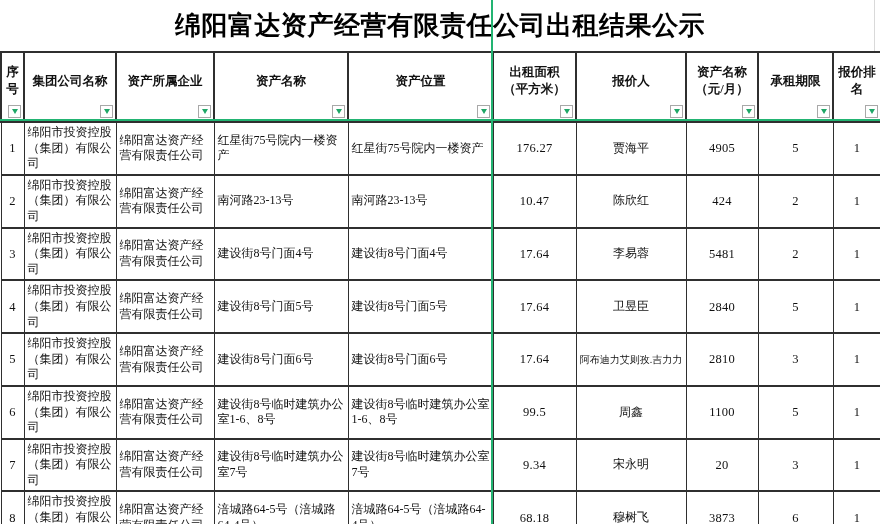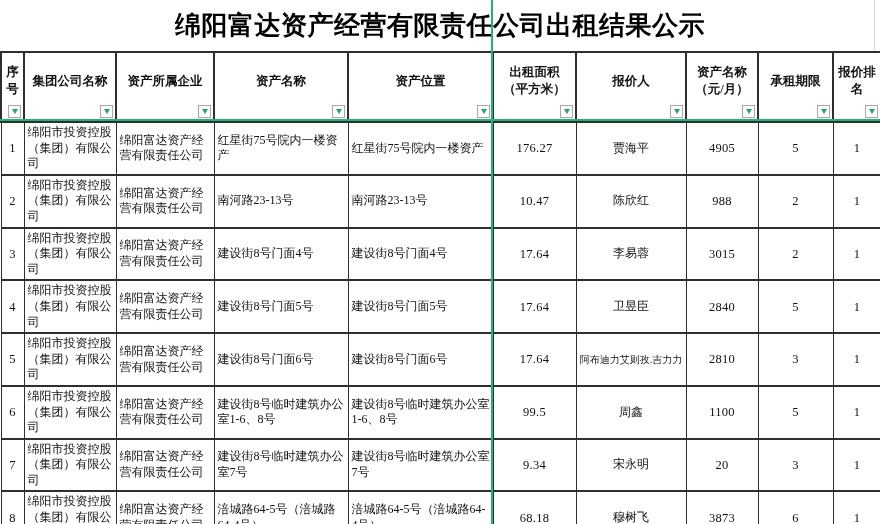--- a/index.html
+++ b/index.html
@@ -119,33 +119,33 @@
           <td class="col-rank num ac">1</td>
         </tr>
         <tr>
           <td class="col-seq num ac">2</td>
           <td class="col-group al">绵阳市投资控股（集团）有限公司</td>
           <td class="col-owner al">绵阳富达资产经营有限责任公司</td>
           <td class="col-asset al">南河路23-13号</td>
           <td class="col-location al">南河路23-13号</td>
           <td class="col-area num ac">10.47</td>
           <td class="col-bidder ac">陈欣红</td>
-          <td class="col-price num ac">988</td>
+          <td class="col-price num ac">424</td>
           <td class="col-term num ac">2</td>
           <td class="col-rank num ac">1</td>
         </tr>
         <tr>
           <td class="col-seq num ac">3</td>
           <td class="col-group al">绵阳市投资控股（集团）有限公司</td>
           <td class="col-owner al">绵阳富达资产经营有限责任公司</td>
           <td class="col-asset al">建设街8号门面4号</td>
           <td class="col-location al">建设街8号门面4号</td>
           <td class="col-area num ac">17.64</td>
           <td class="col-bidder ac">李易蓉</td>
-          <td class="col-price num ac">3015</td>
+          <td class="col-price num ac">5481</td>
           <td class="col-term num ac">2</td>
           <td class="col-rank num ac">1</td>
         </tr>
         <tr>
           <td class="col-seq num ac">4</td>
           <td class="col-group al">绵阳市投资控股（集团）有限公司</td>
           <td class="col-owner al">绵阳富达资产经营有限责任公司</td>
           <td class="col-asset al">建设街8号门面5号</td>
           <td class="col-location al">建设街8号门面5号</td>
           <td class="col-area num ac">17.64</td>

